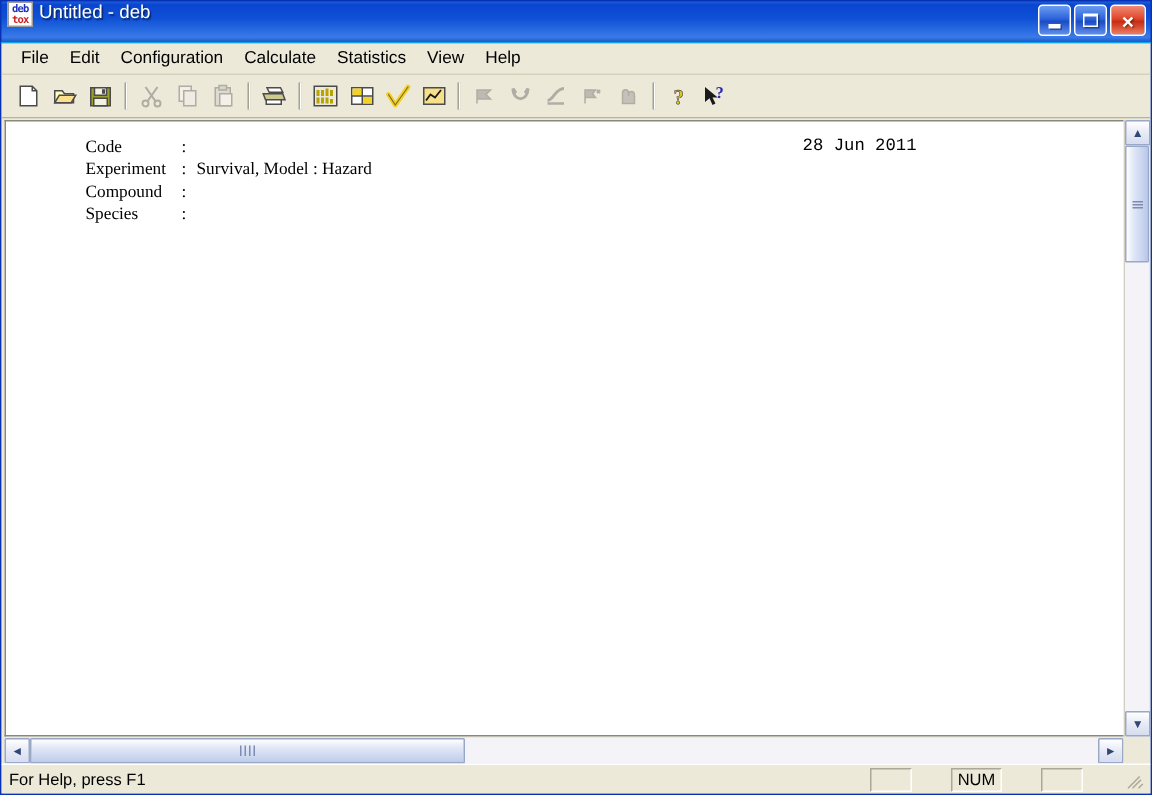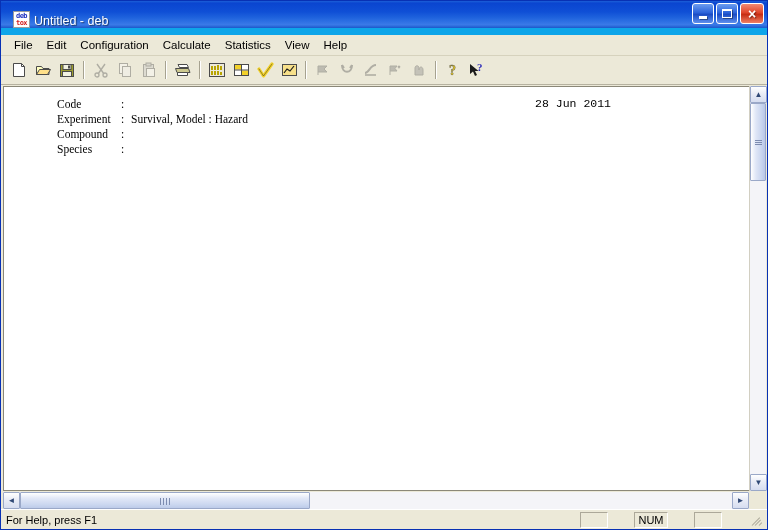--- a/index.html
+++ b/index.html
@@ -31,22 +31,22 @@
 
   
   .titlebar {
     position: relative;
     height: 27px;
     flex: 0 0 27px;
     background: linear-gradient(180deg,
         #1c5fd8 0%, #0a45d0 8%, #0f4fd6 40%,
         #1f63dd 62%, #3a7ae8 88%, #1c57c9 100%);
     display: flex;
-    align-items: flex-end;
-    padding-left: 12px;
+    align-items: flex-start;
+    padding-left: 4px;
     overflow: hidden;
   }
   .app-icon {
     width: 17px; height: 17px;
     background: #ffffff;
     border: 1px solid #9c9c9c;
     box-sizing: border-box;
     display: flex;
     flex-direction: column;
     align-items: center;
@@ -126,21 +126,21 @@
     text-shadow: 1px 1px 1px rgba(0,0,0,.4);
   }
 
   
   .client {
     flex: 1 1 auto;
     background: #ece9d8;
     display: flex;
     flex-direction: column;
     overflow: hidden;
-    border-top: 7px solid #0ea5e9;
+    border-top: 1px solid #0ea5e9;
   }
 
   
   .menubar {
     height: 20px;
     flex: 0 0 20px;
     background: #ece9d8;
     display: flex;
     align-items: center;
     padding-left: 6px;

